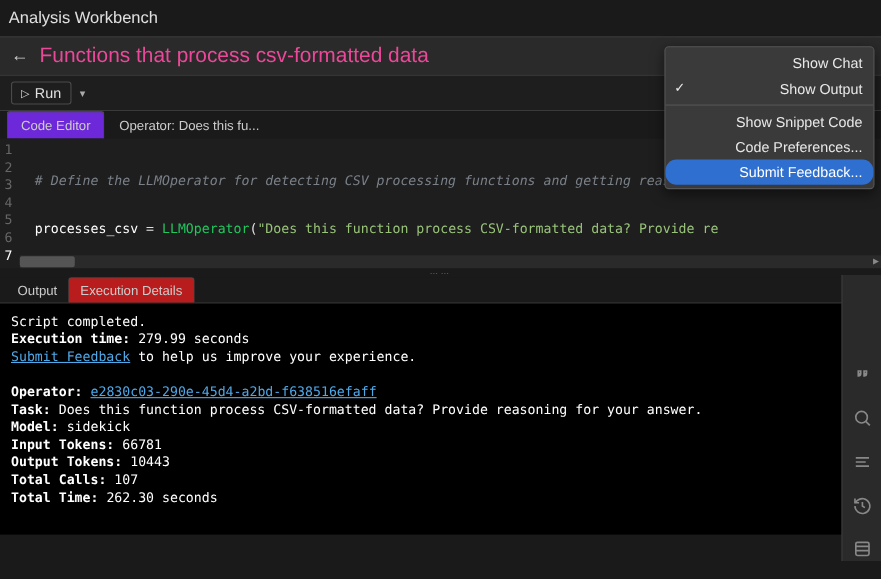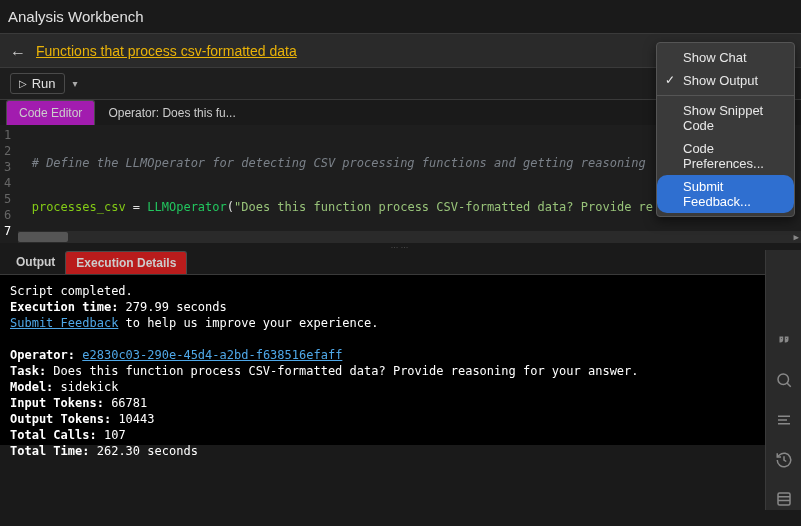--- a/index.html
+++ b/index.html
@@ -26,24 +26,23 @@
   border-top: 1px solid #3a3a3a;
   border-bottom: 1px solid #3a3a3a;
 }
 .back-arrow {
   color: #ccc;
   font-size: 16px;
   margin-right: 10px;
   cursor: pointer;
 }
 .breadcrumb-text {
-  color: #eab308;
-  font-size: 14px;
+  color: #ec4899;
+  font-size: 19px;
   flex: 1;
-  text-decoration: underline;
 }
 .menu-btn {
   color: #ccc;
   font-size: 18px;
   cursor: pointer;
   padding: 0 4px;
 }
 .toolbar {
   display: flex;
   align-items: center;
@@ -81,21 +80,21 @@
 }
 .tab {
   padding: 5px 12px;
   font-size: 12px;
   color: #ccc;
   cursor: pointer;
   border: 1px solid transparent;
   border-bottom: none;
 }
 .tab.active {
-  background: #a21caf;
+  background: #6d28d9;
   border-color: #4a4a4a;
   border-top-left-radius: 3px;
   border-top-right-radius: 3px;
 }
 .code-area {
   background: #1e1e1e;
   font-family: "Menlo", "Consolas", monospace;
   font-size: 12px;
   height: 118px;
   display: flex;
@@ -114,21 +113,21 @@
 .gutter div.cur { color: #fff; }
 .code-lines {
   padding: 2px 0;
   white-space: pre;
   color: #e0e0e0;
 }
 .code-lines div { height: 16px; line-height: 16px; }
 .c-comment { color: #7a8088; font-style: italic; }
 .c-str { color: #98c379; }
 .c-fn { color: #22c55e; }
-.c-var { color: #84cc16; }
+.c-var { color: #ffffff; }
 .hscrollbar {
   position: absolute;
   bottom: 0;
   left: 18px;
   right: 0;
   height: 12px;
   background: #2a2a2a;
 }
 .hscrollbar-thumb {
   position: absolute;
@@ -150,25 +149,24 @@
 .splitter-label {
   text-align: center;
   font-size: 8px;
   color: #666;
   letter-spacing: 2px;
   height: 8px;
   line-height: 6px;
 }
 .output-tabs {
   display: flex;
-  align-items: flex-start;
+  align-items: flex-end;
   background: #1a1a1a;
   border-bottom: 1px solid #3a3a3a;
   padding-left: 6px;
-  font-weight: bold;
 }
 .out-tab {
   padding: 4px 10px;
   font-size: 12px;
   color: #ccc;
   cursor: pointer;
 }
 .out-tab.active {
   background: #b91c1c;
   border: 1px solid #4a4a4a;
@@ -182,21 +180,21 @@
   padding: 0 10px;
   cursor: pointer;
 }
 .output-panel {
   background: #000;
   font-family: "Menlo", "Consolas", monospace;
   font-size: 12px;
   padding: 8px 10px;
   color: #fff;
   line-height: 16px;
-  height: 170px;
+  height: 210px;
   white-space: pre-wrap;
 }
 .output-panel .bold { font-weight: bold; }
 .output-panel .link { color: #4fa8e8; text-decoration: underline; cursor: pointer; }
 .right-rail {
   position: absolute;
   right: 0;
   top: 250px;
   width: 36px;
   height: 260px;
@@ -219,25 +217,26 @@
   font-size: 18px;
 }
 .right-rail .ricon svg { width: 18px; height: 18px; }
 .dropdown-menu {
   position: absolute;
   top: 42px;
   right: 6px;
   background: #3a3a3a;
   border: 1px solid #555;
   border-radius: 4px;
-  width: 139px;
+  width: 191px;
   box-shadow: 0 4px 12px rgba(0,0,0,0.5);
   z-index: 100;
   padding: 3px 0;
   font-size: 13px;
+  text-align: right;
 }
 .dropdown-menu .mi {
   padding: 4px 10px 4px 26px;
   color: #e8e8e8;
   cursor: pointer;
   position: relative;
 }
 .dropdown-menu .mi.checked::before {
   content: "✓";
   position: absolute;

